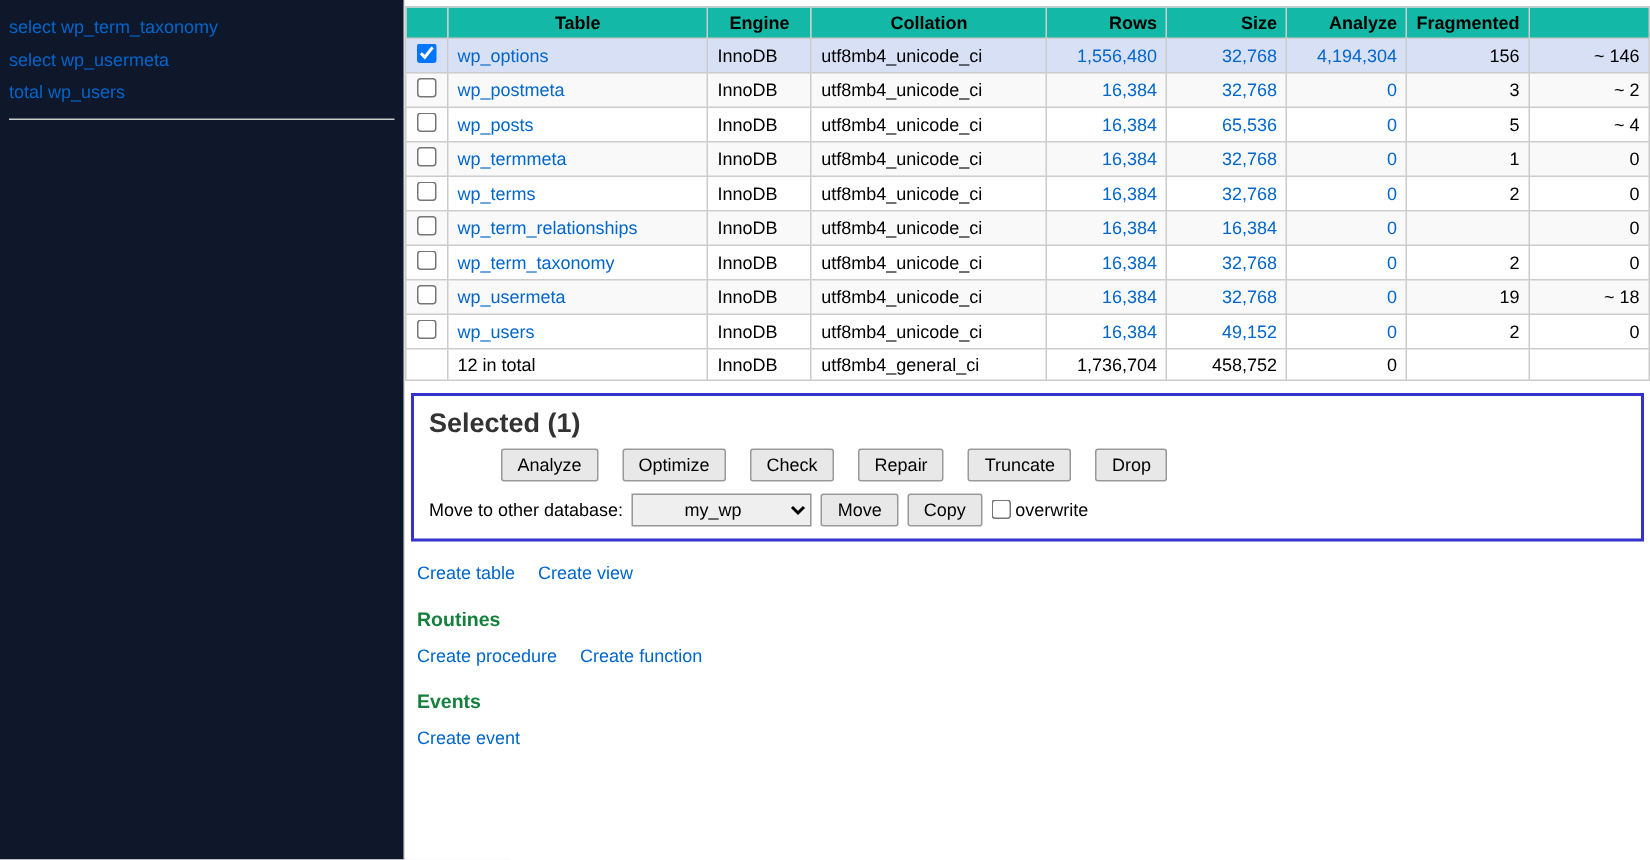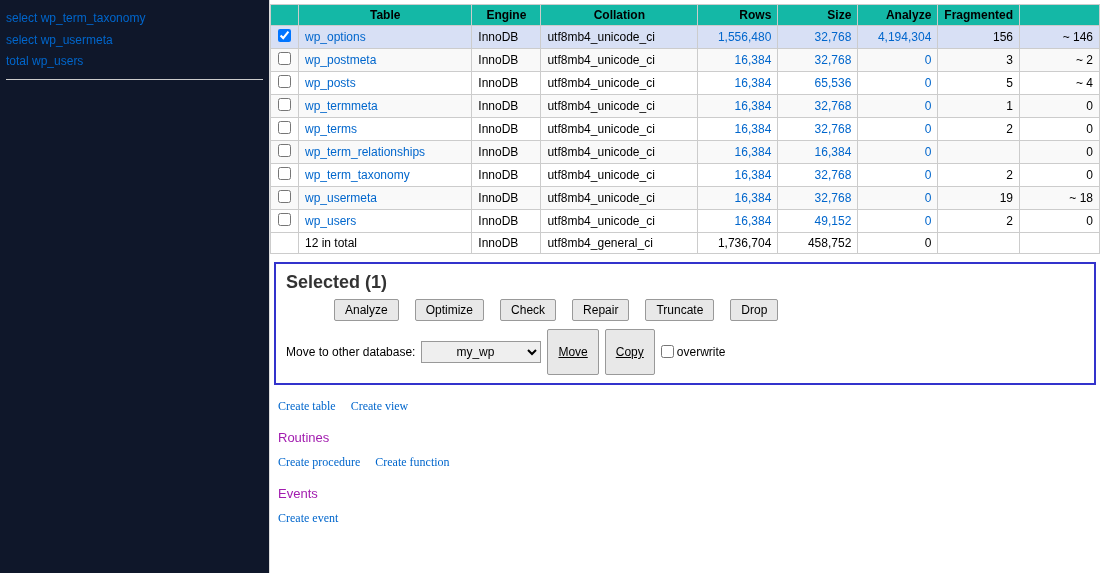--- a/index.html
+++ b/index.html
@@ -104,53 +104,51 @@
       font-size: 12px;
     }
     .move-row select {
       padding: 2px 4px;
       font-size: 12px;
       border: 1px solid #999;
       min-width: 120px;
       text-align: center;
     }
     .move-row button {
-      padding: 15px 10px;
+      padding: 3px 10px;
       font-size: 12px;
       background: #e8e8e8;
       border: 1px solid #999;
       cursor: pointer;
       border-radius: 2px;
-      text-decoration: underline;
     }
     .move-row label {
       display: flex;
       align-items: flex-start;
       gap: 3px;
       cursor: pointer;
     }
 
     
     .links-section {
       padding: 6px 8px;
       font-size: 12px;
-      font-family: Liberation Serif, serif;
     }
     .links-section a {
       color: #0066cc;
       text-decoration: none;
       margin-right: 12px;
     }
 
     
     .section-heading {
       padding: 10px 8px 4px 8px;
       font-size: 13px;
-      font-weight: normal;
-      color: #a21caf;
+      font-weight: bold;
+      color: #15803d;
     }
 
     .col-checkbox { width: 28px; text-align: center; }
     .col-num { width: 80px; text-align: right; }
   </style>
 </head>
 <body>
 
 <div class="sidebar">
   <a href="#">select wp_term_taxonomy</a>

